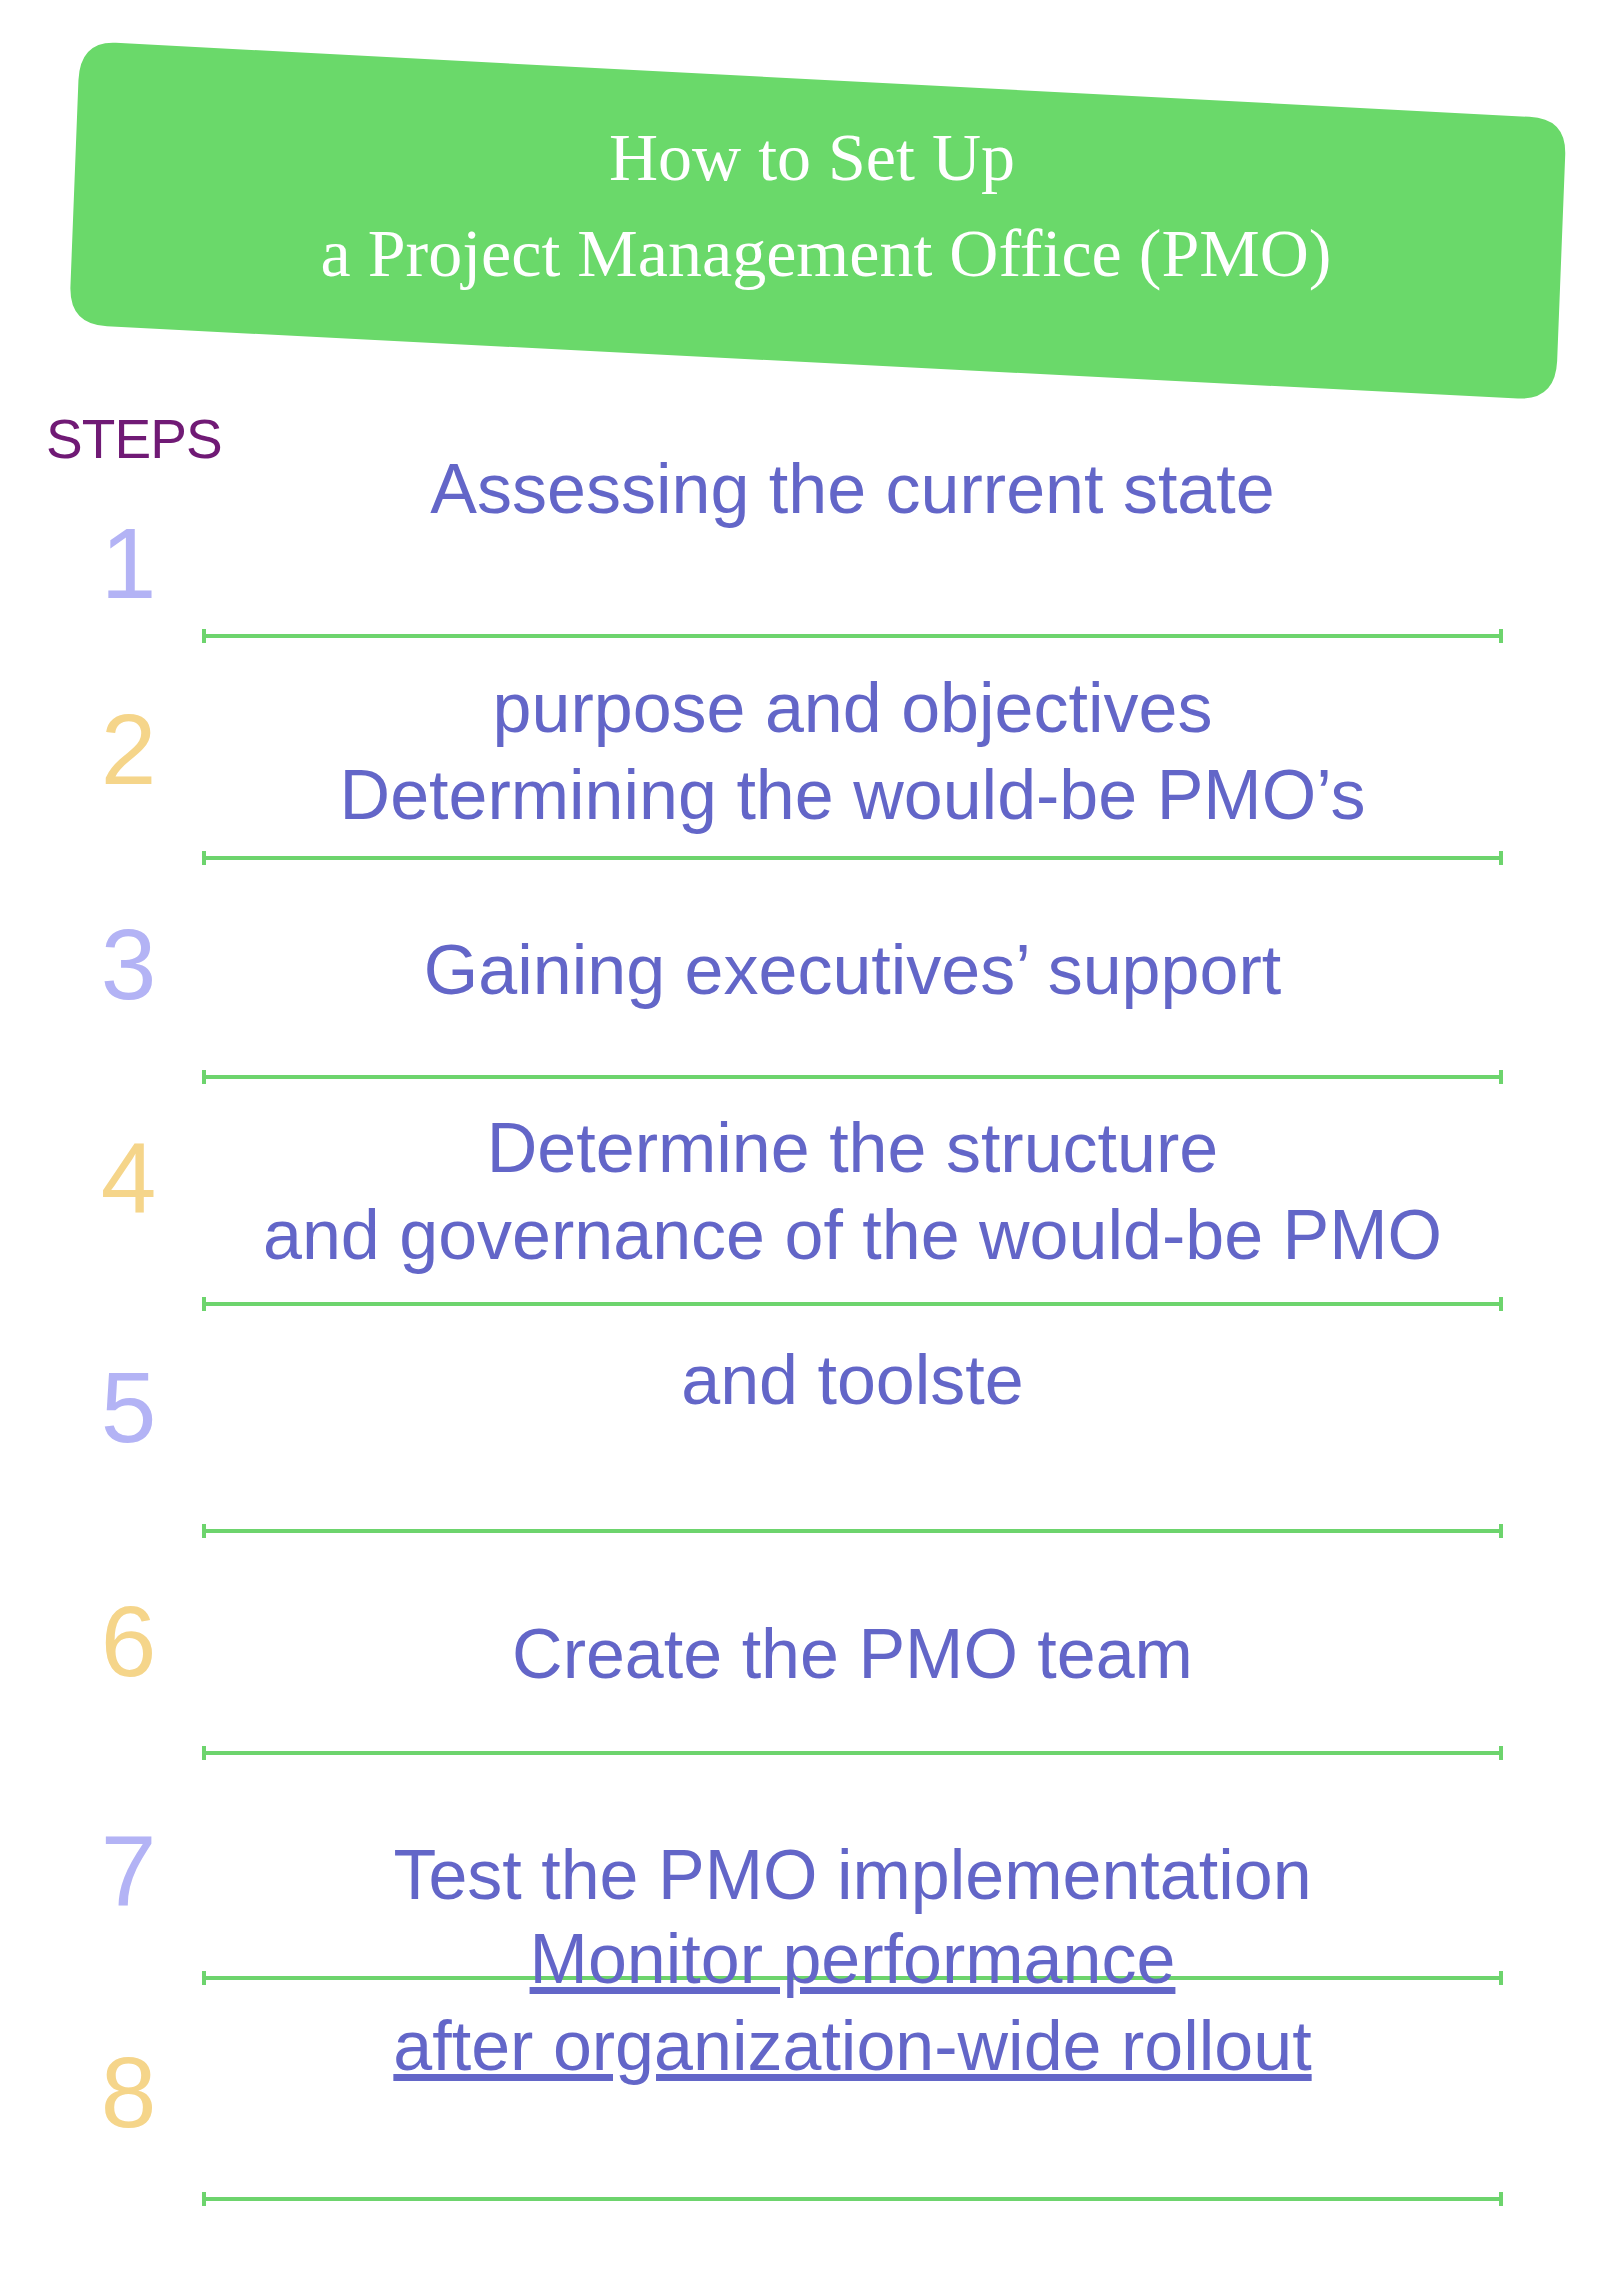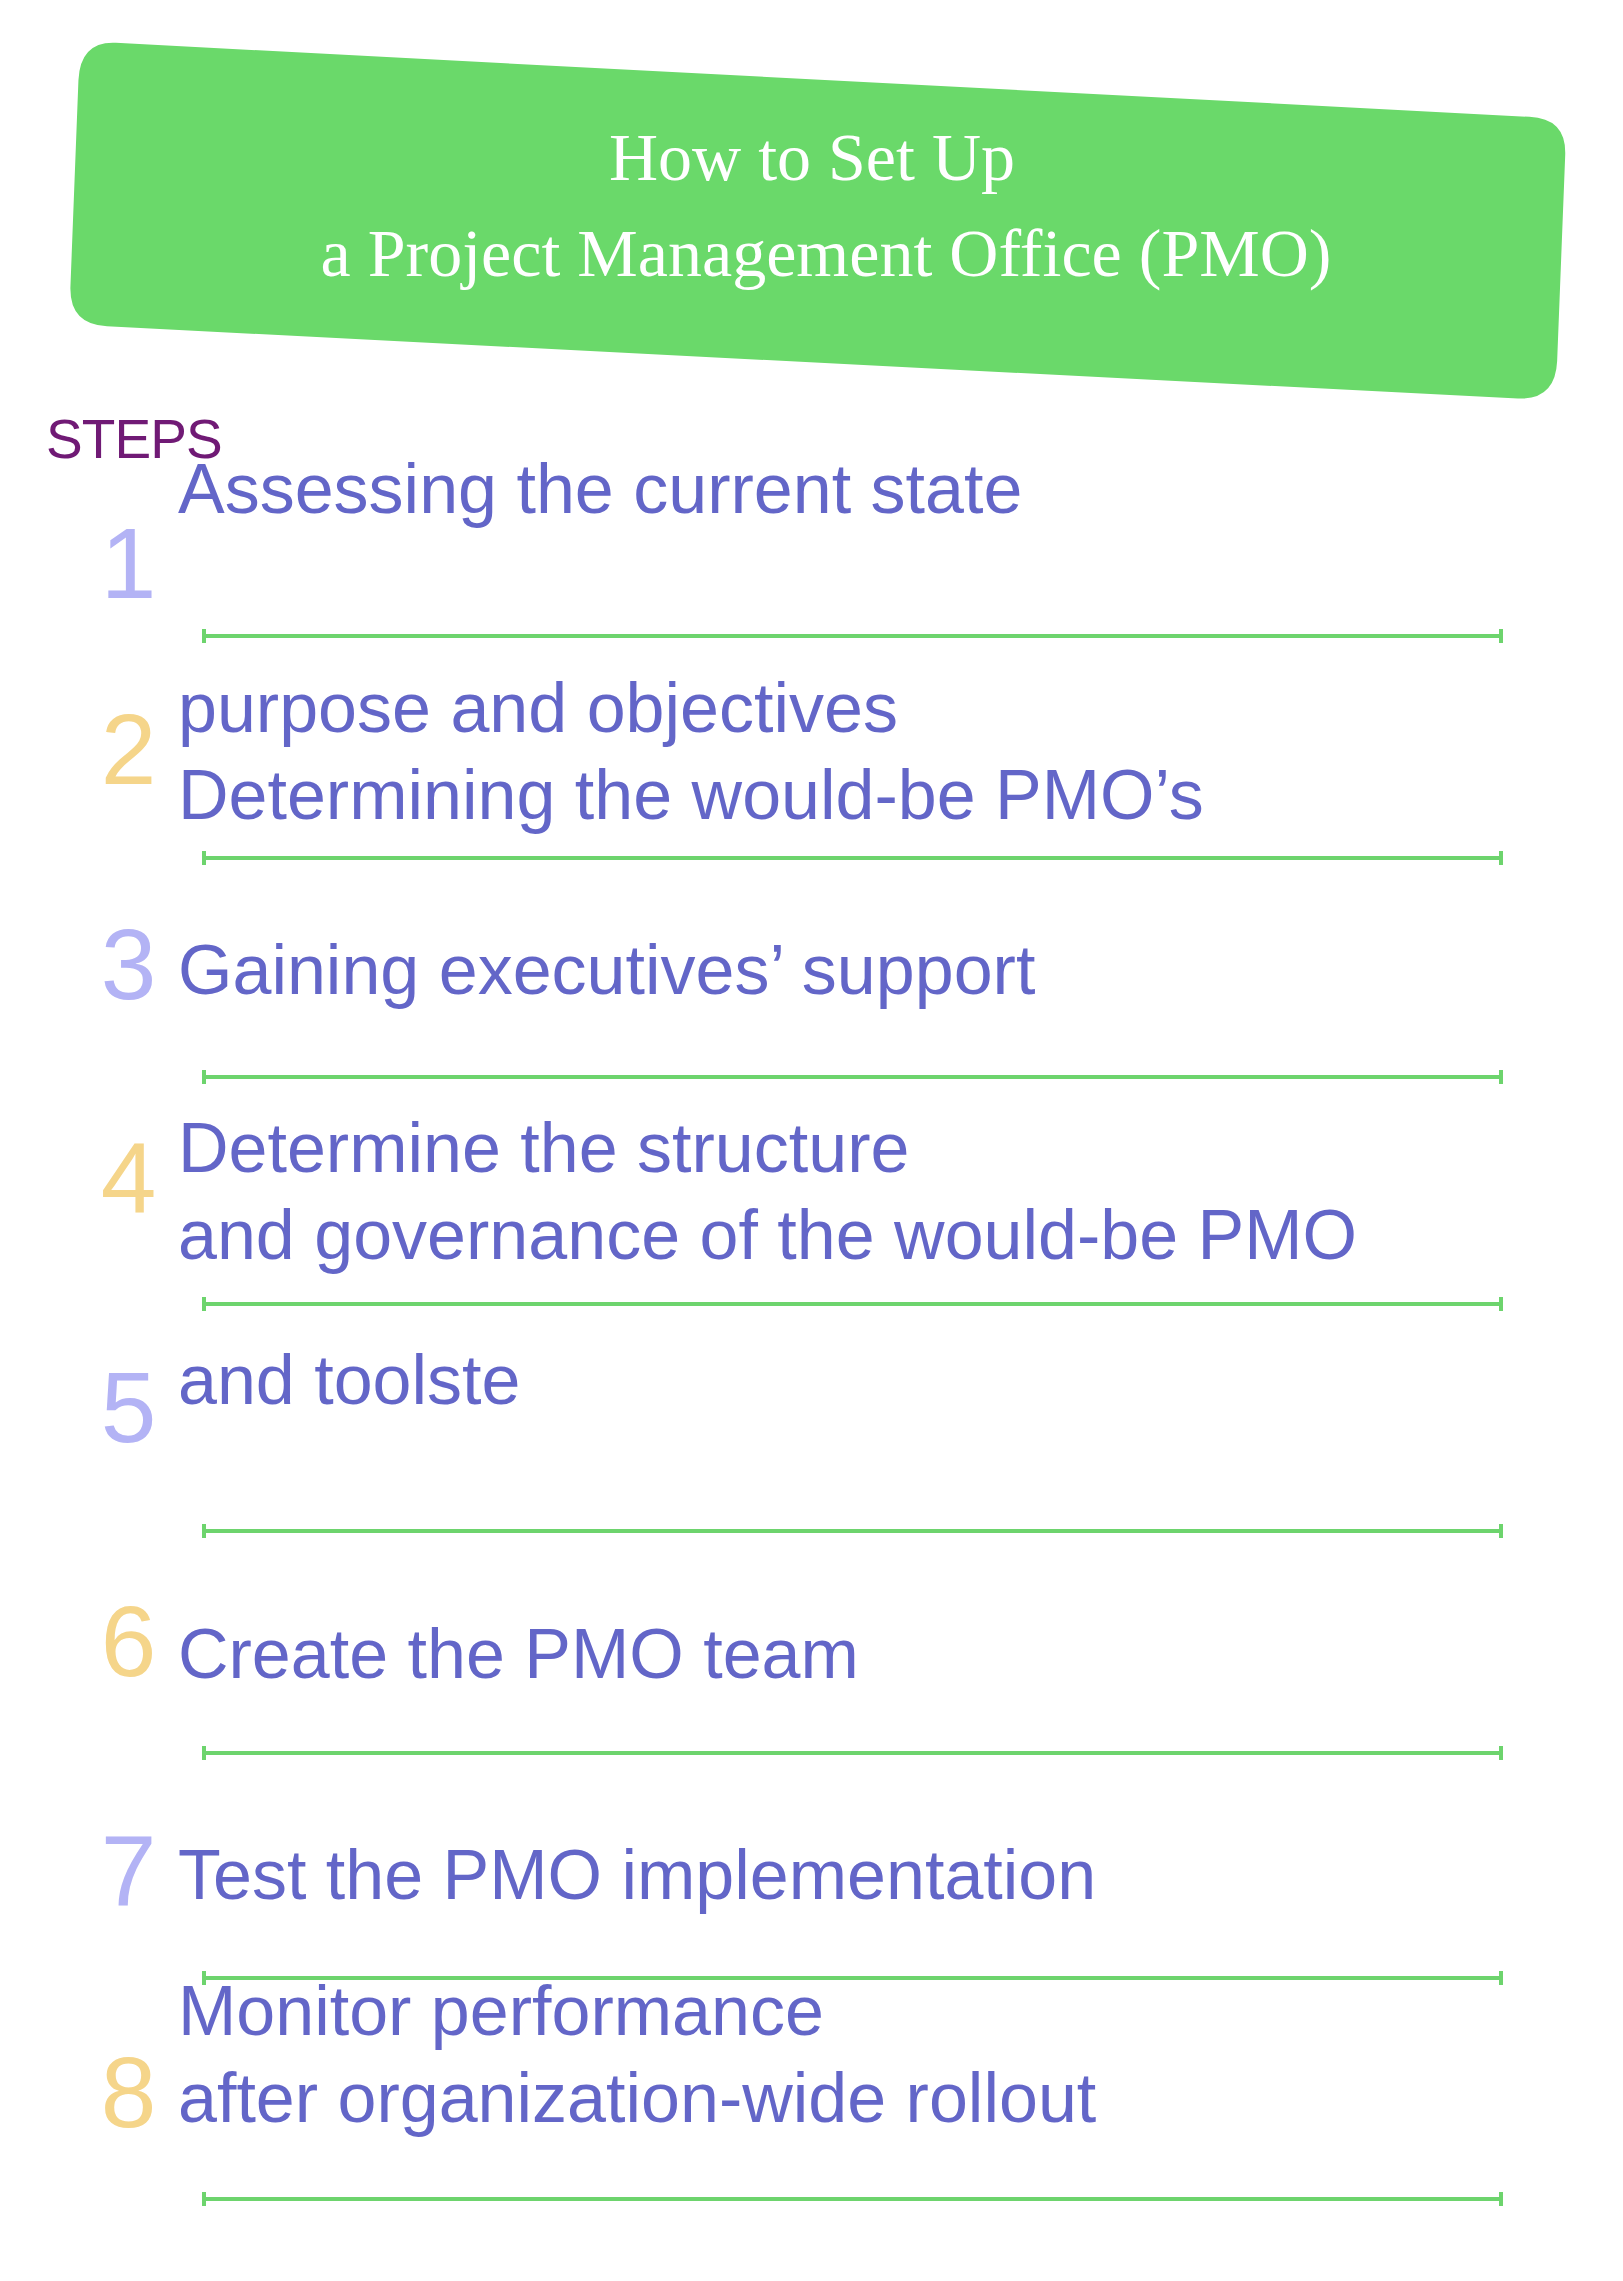--- a/index.html
+++ b/index.html
@@ -5,21 +5,21 @@
     html, body { margin: 0; padding: 0; background: #ffffff; }
     body { width: 1624px; height: 2281px; position: relative; overflow: hidden;
            font-family: "Liberation Sans", "DejaVu Sans", sans-serif; }
     .banner-svg { position: absolute; left: 0; top: 0; width: 1624px; height: 428px; }
     .title-line { position: absolute; left: 0; width: 1624px; text-align: center;
                   color: #ffffff; font-size: 68px; line-height: 1; white-space: nowrap; font-family: Liberation Serif, serif; }
     .steps-label { position: absolute; left: 46px; top: 412px; font-size: 55px;
                    line-height: 1; color: #701a75; letter-spacing: -0.9px; }
     .step-num { position: absolute; left: 84px; width: 89px; text-align: center;
                 font-size: 100px; line-height: 1; font-weight: normal; }
-    .step-text { position: absolute; left: 178px; width: 1349px; 
+    .step-text { position: absolute; left: 178px; width: 1349px; text-align: center;
                  color: #6366c8; font-size: 70px; line-height: 87px; white-space: nowrap; }
     .divider { position: absolute; left: 202px; width: 1301px; height: 3.6px; background: #6dd46d; }
     .divider::before, .divider::after { content: ""; position: absolute; top: -5.3px;
                  width: 3.6px; height: 14.3px; background: #6dd46d; }
     .divider::before { left: 0; }
     .divider::after { right: 0; }
   </style>
 </head>
 <body>
 
@@ -70,18 +70,18 @@
 </div>
 <div class="divider" style="top:1751px;"></div>
 
 <div class="step-num" style="top:1821px; color:#b3b3f5;">7</div>
 <div class="step-text" style="top:1832px;">
   <div>Test the PMO implementation</div>
 </div>
 <div class="divider" style="top:1976px;"></div>
 
 <div class="step-num" style="top:2042px; color:#f5d58a;">8</div>
-<div class="step-text" style="top:1968px;">
+<div class="step-text" style="top:1916px;text-decoration:underline;">
   <div>Monitor performance</div>
   <div>after organization-wide rollout</div>
 </div>
 <div class="divider" style="top:2197px;"></div>
 
 
 </body></html>

